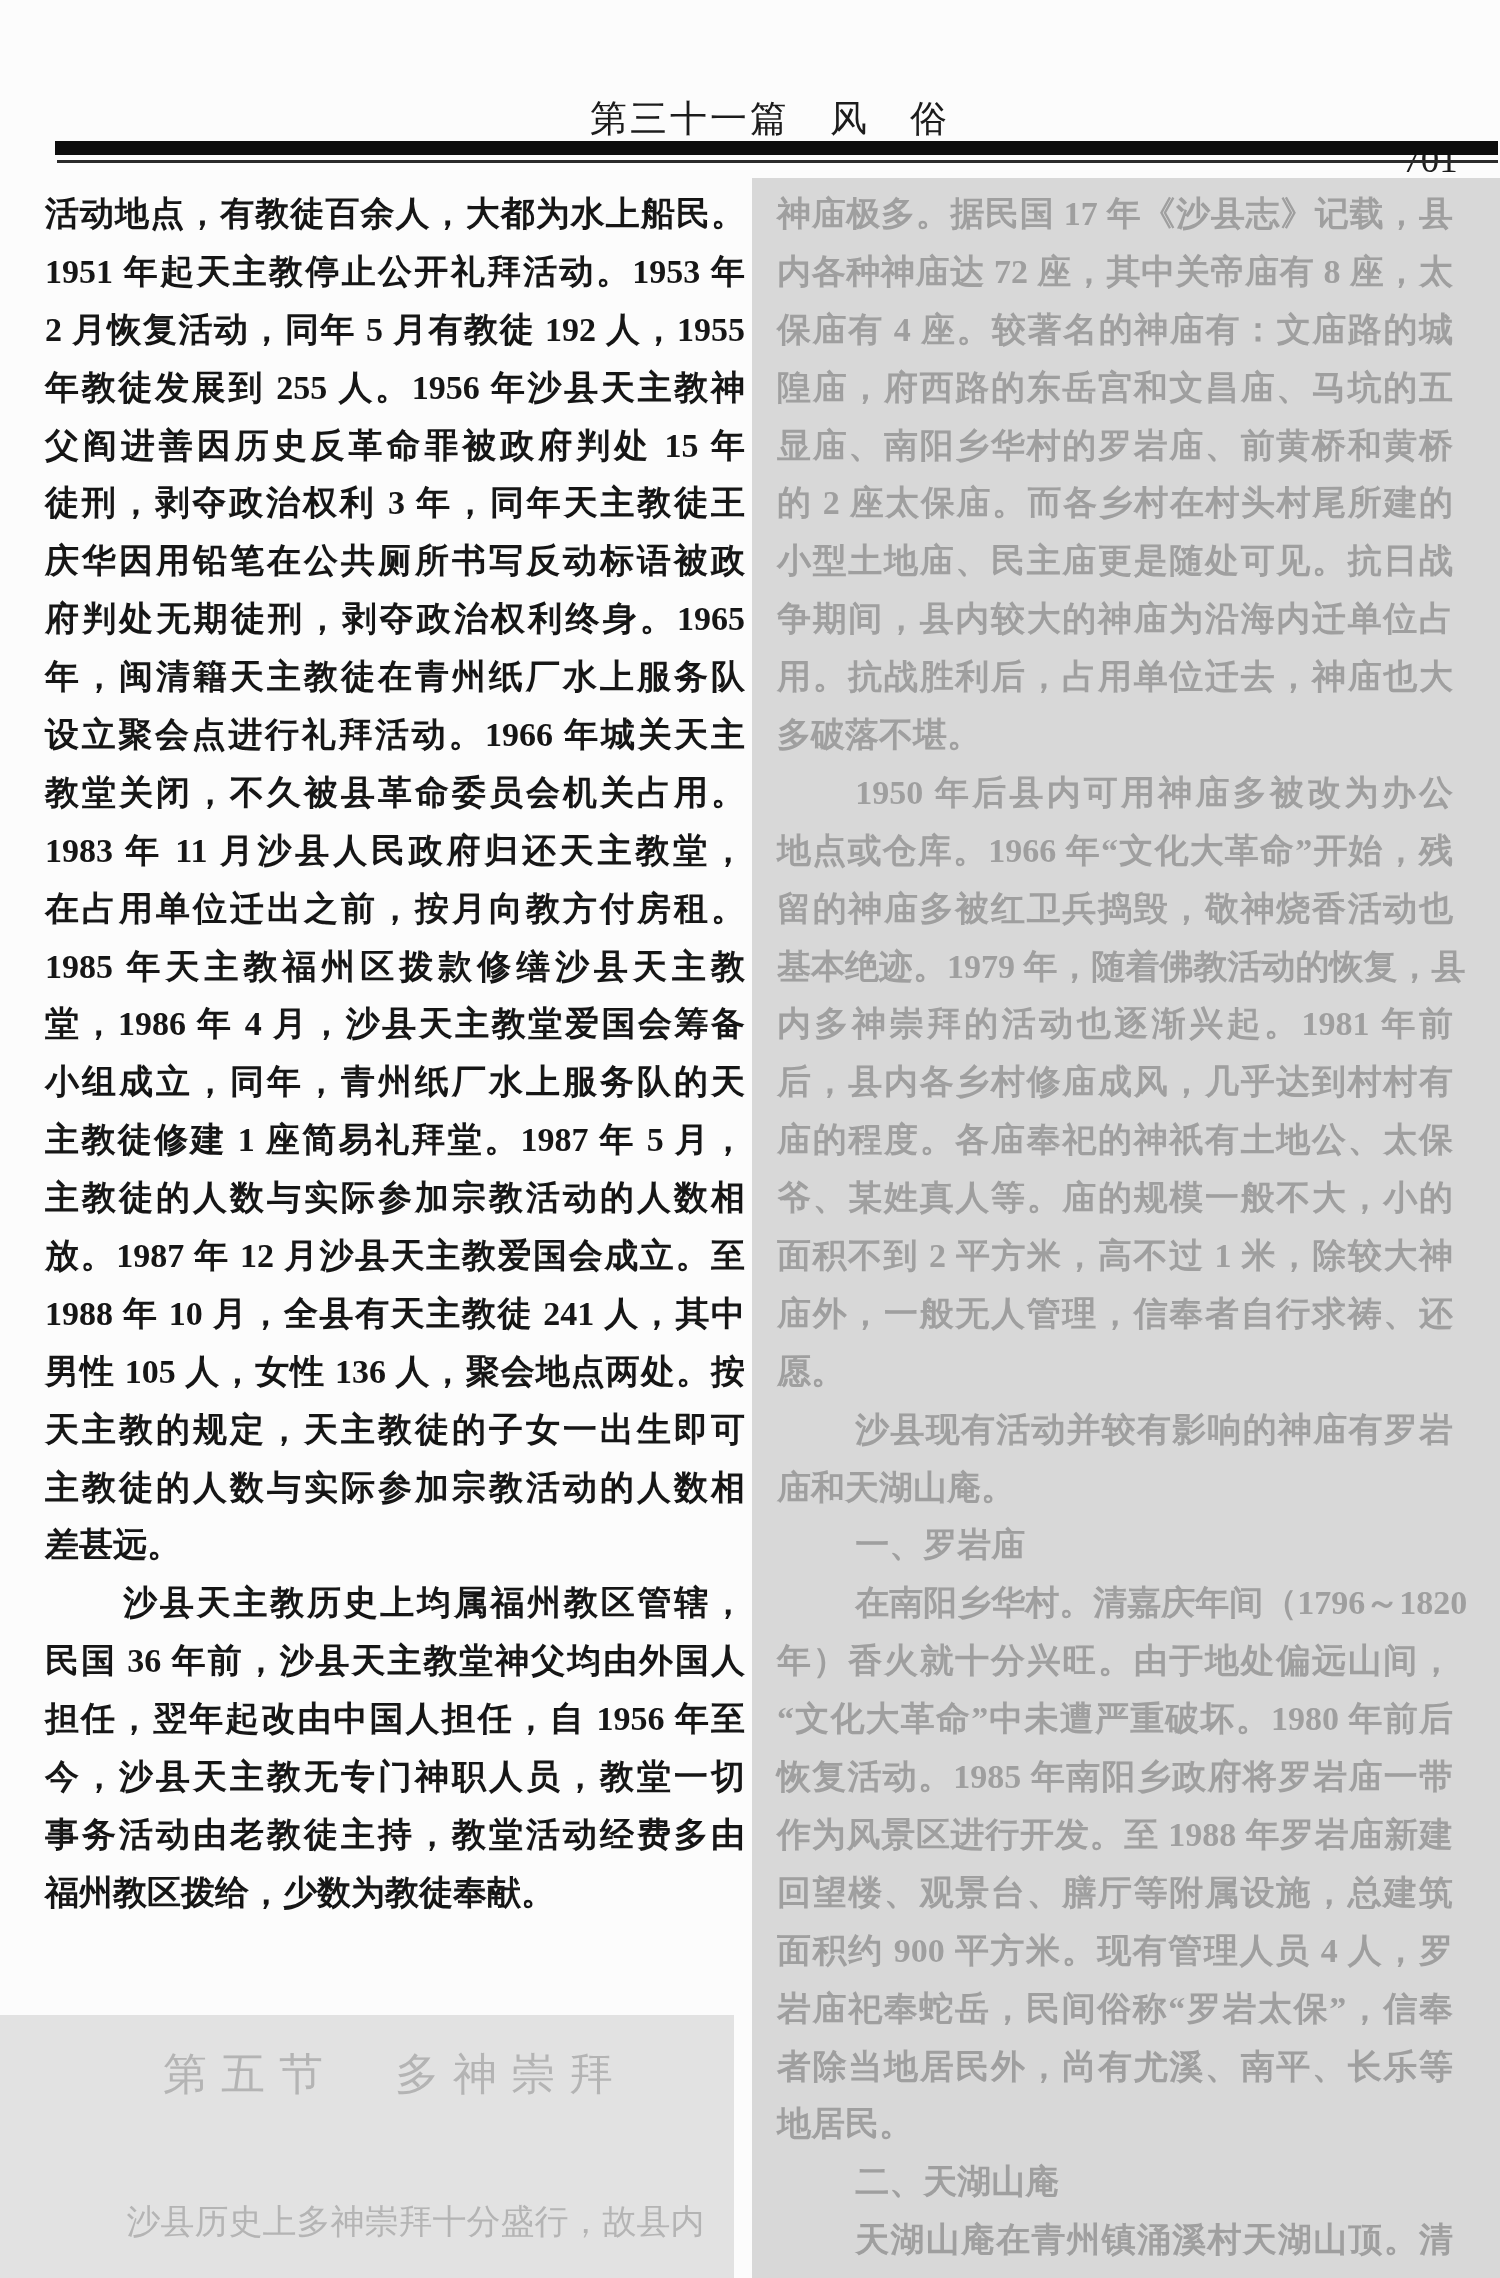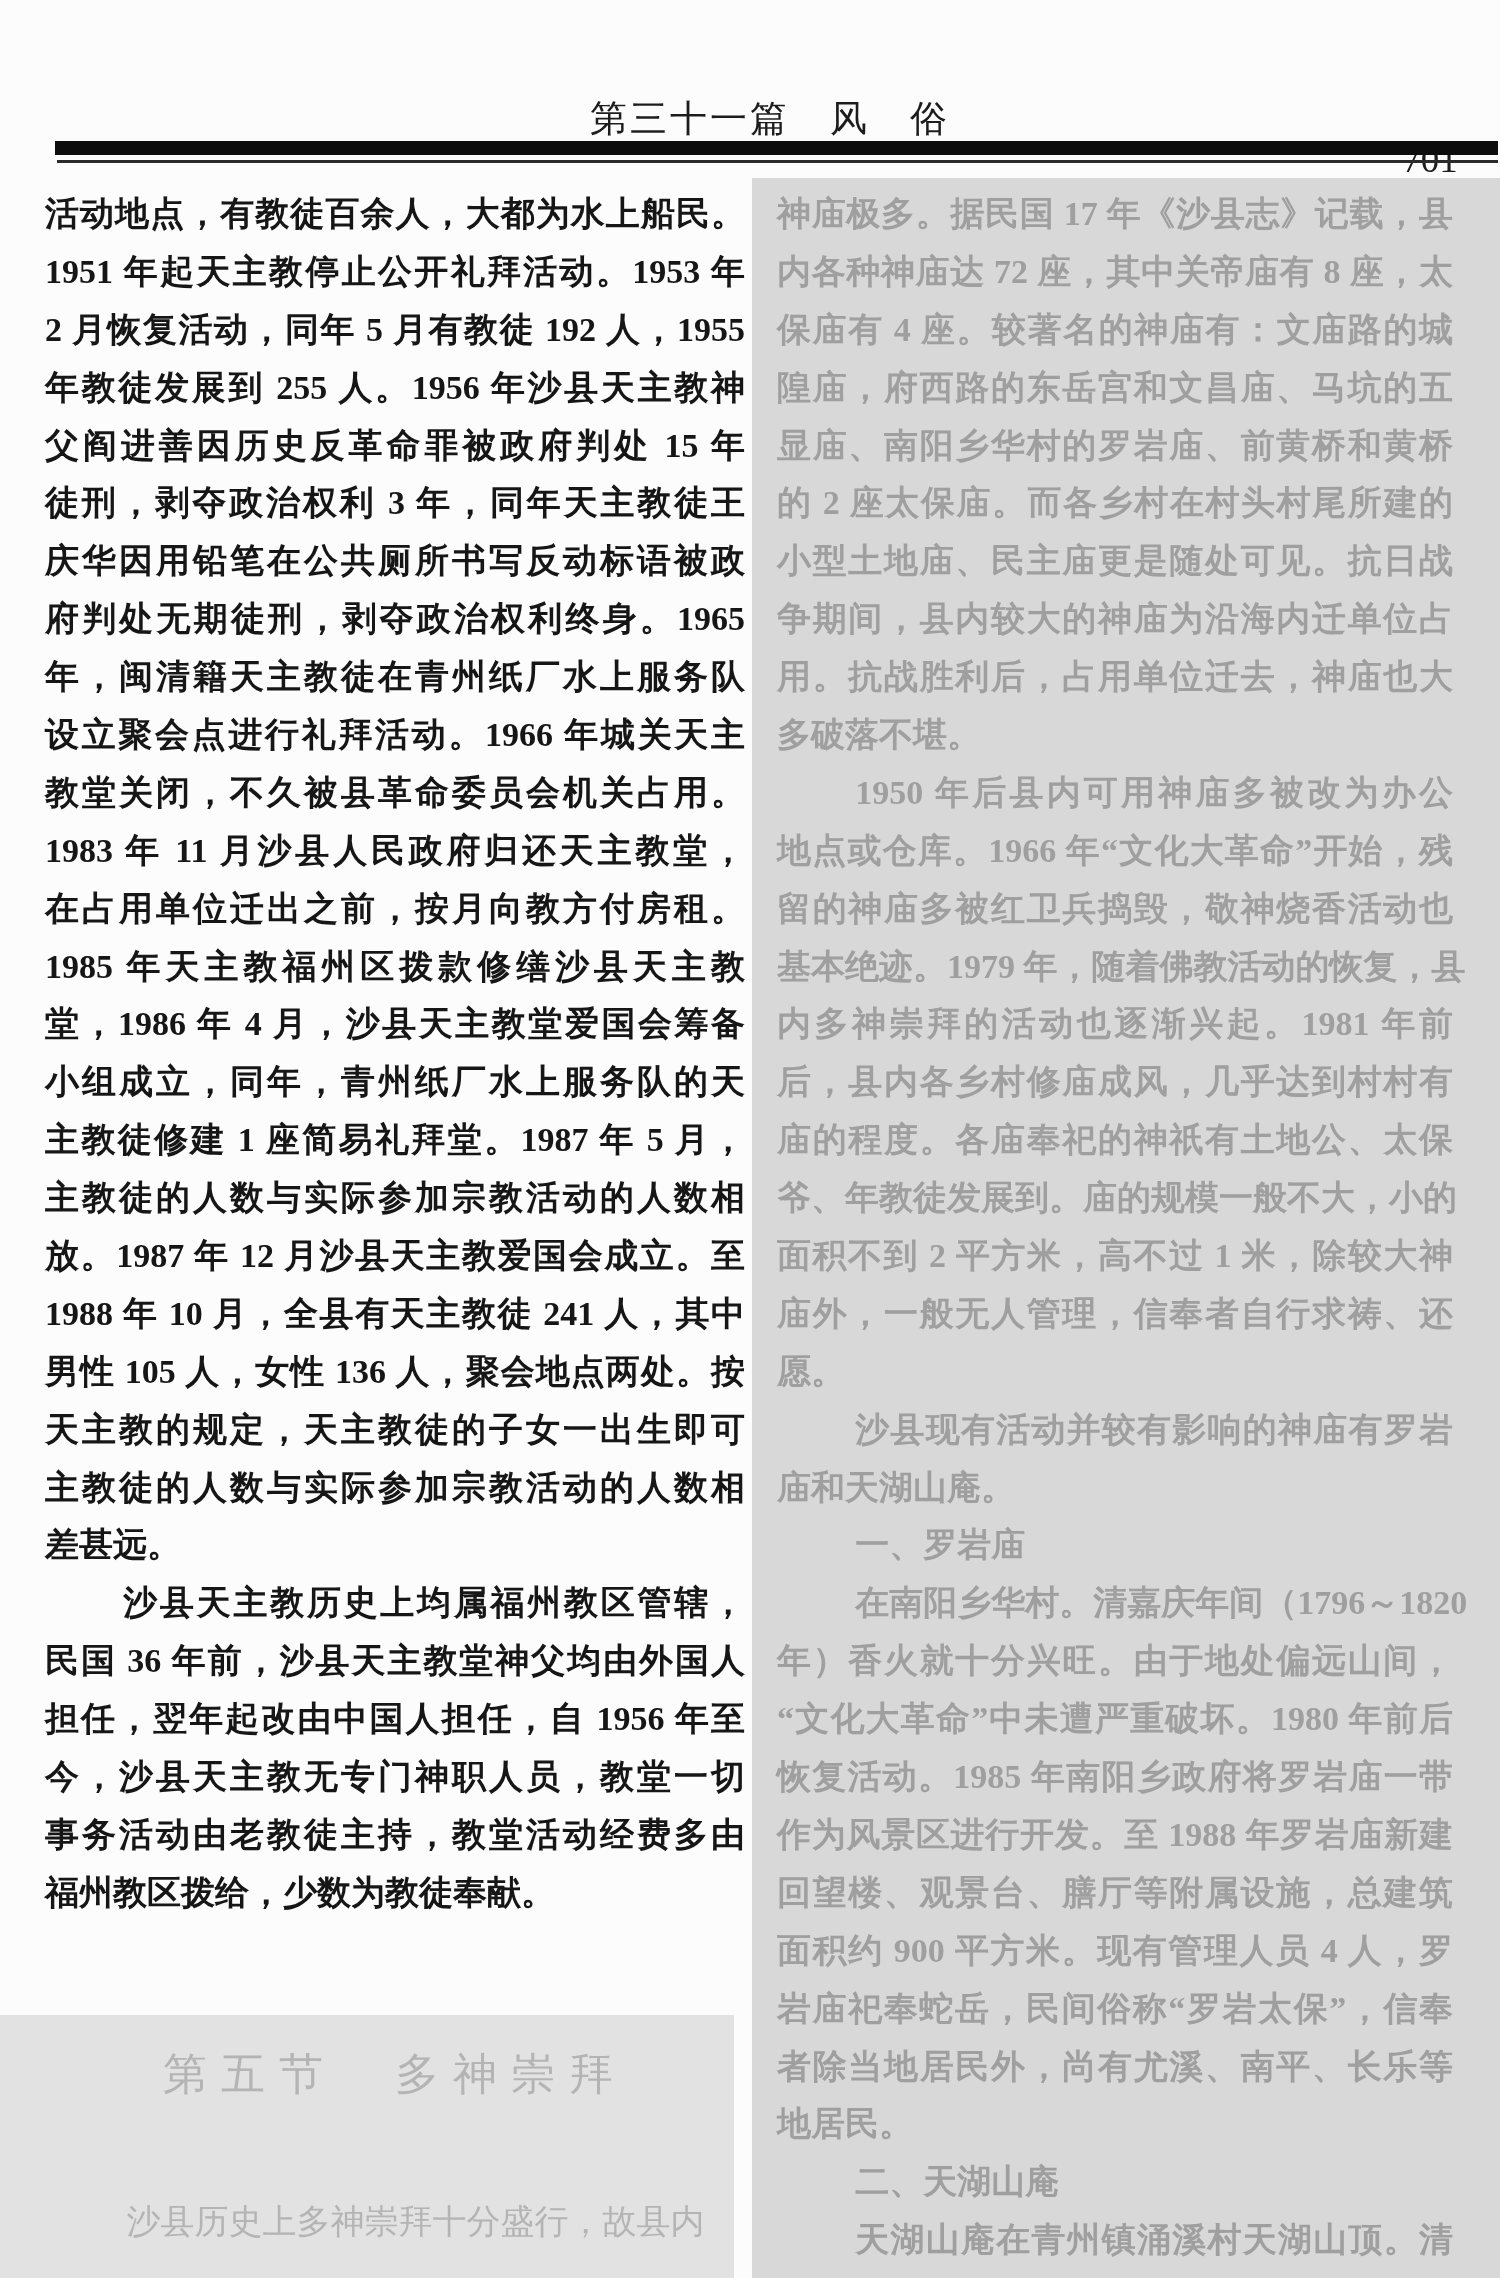--- a/index.html
+++ b/index.html
@@ -101,21 +101,21 @@
       <div class="text-line">争期间，县内较大的神庙为沿海内迁单位占</div>
       <div class="text-line">用。抗战胜利后，占用单位迁去，神庙也大</div>
       <div class="text-line flush">多破落不堪。</div>
       <div class="text-line indent">1950 年后县内可用神庙多被改为办公</div>
       <div class="text-line">地点或仓库。1966 年“文化大革命”开始，残</div>
       <div class="text-line">留的神庙多被红卫兵捣毁，敬神烧香活动也</div>
       <div class="text-line">基本绝迹。1979 年，随着佛教活动的恢复，县</div>
       <div class="text-line">内多神崇拜的活动也逐渐兴起。1981 年前</div>
       <div class="text-line">后，县内各乡村修庙成风，几乎达到村村有</div>
       <div class="text-line">庙的程度。各庙奉祀的神祇有土地公、太保</div>
-      <div class="text-line">爷、年教徒发展到。庙的规模一般不大，小的</div>
+      <div class="text-line">爷、某姓真人等。庙的规模一般不大，小的</div>
       <div class="text-line">面积不到 2 平方米，高不过 1 米，除较大神</div>
       <div class="text-line">庙外，一般无人管理，信奉者自行求祷、还</div>
       <div class="text-line flush">愿。</div>
       <div class="text-line indent">沙县现有活动并较有影响的神庙有罗岩</div>
       <div class="text-line flush">庙和天湖山庵。</div>
       <div class="text-line indent flush">一、罗岩庙</div>
       <div class="text-line indent">在南阳乡华村。清嘉庆年间（1796～1820</div>
       <div class="text-line">年）香火就十分兴旺。由于地处偏远山间，</div>
       <div class="text-line">“文化大革命”中未遭严重破坏。1980 年前后</div>
       <div class="text-line">恢复活动。1985 年南阳乡政府将罗岩庙一带</div>

